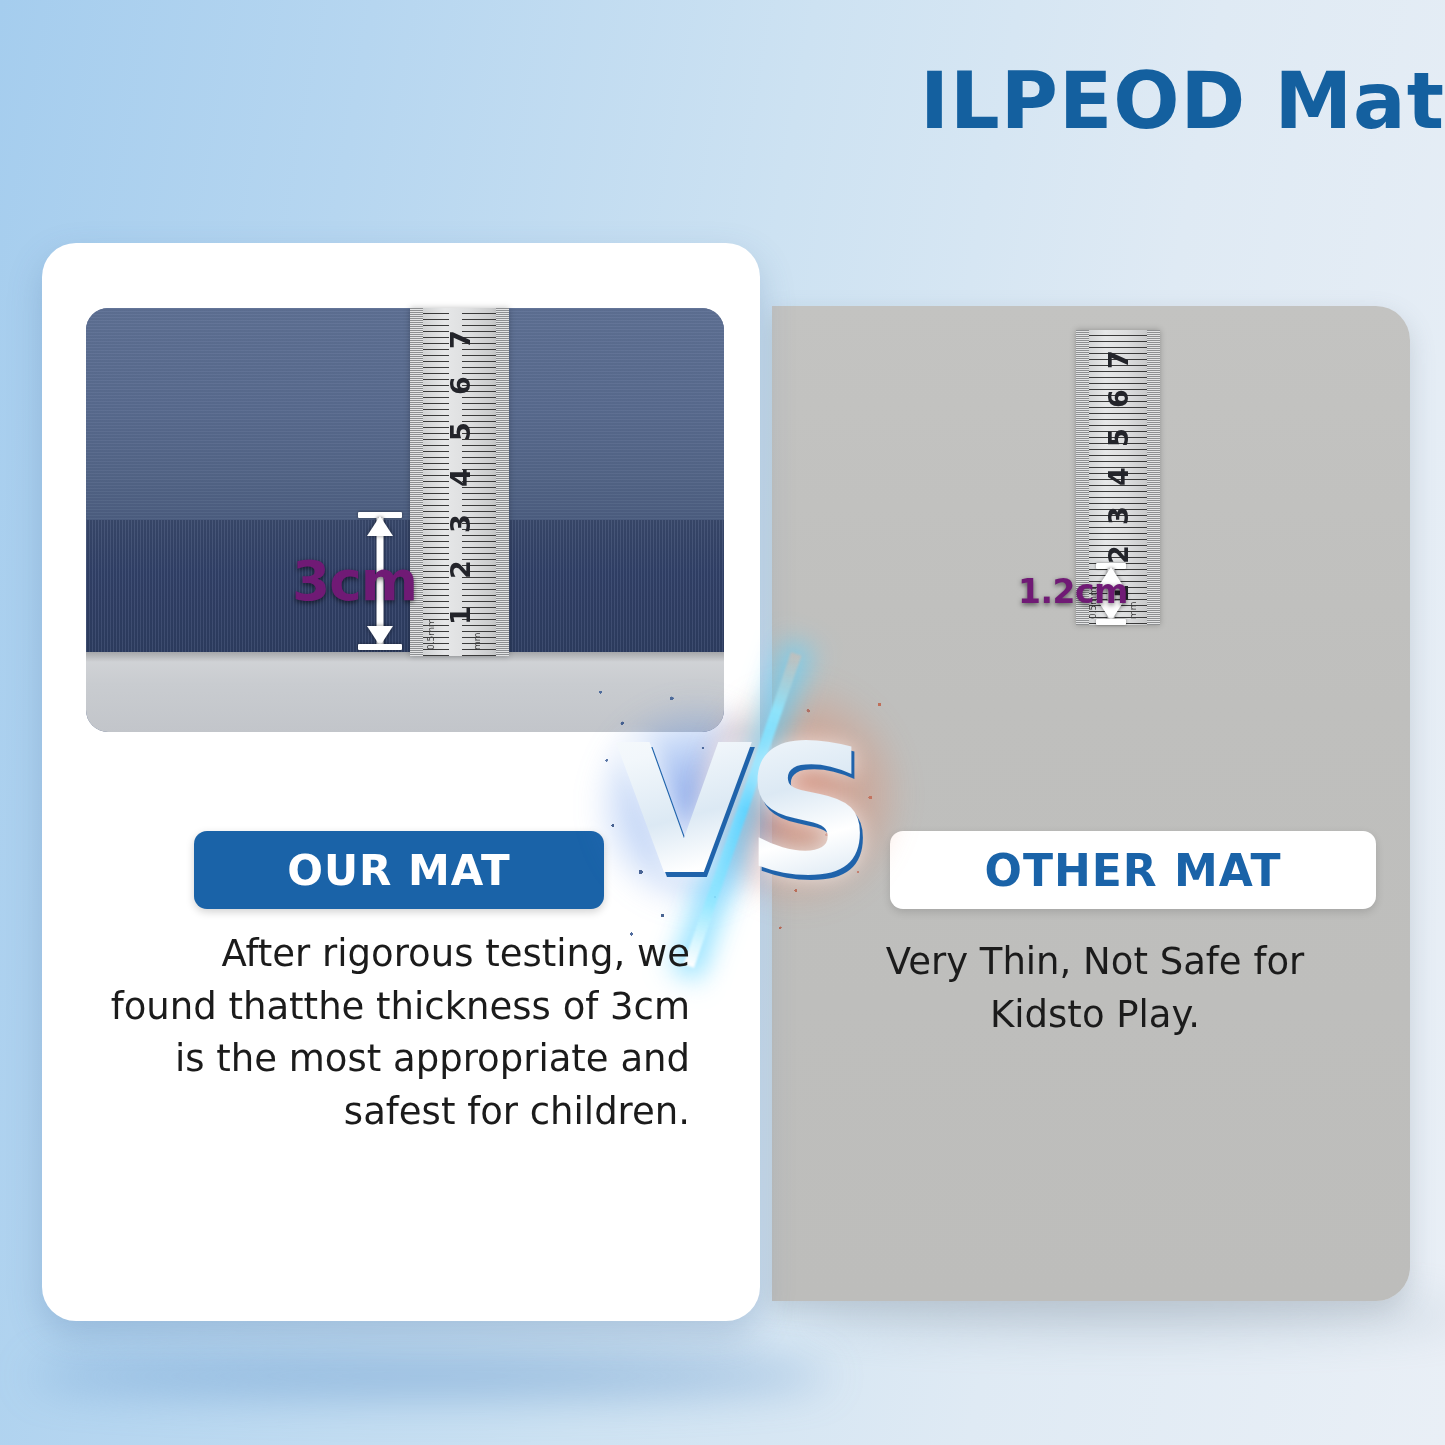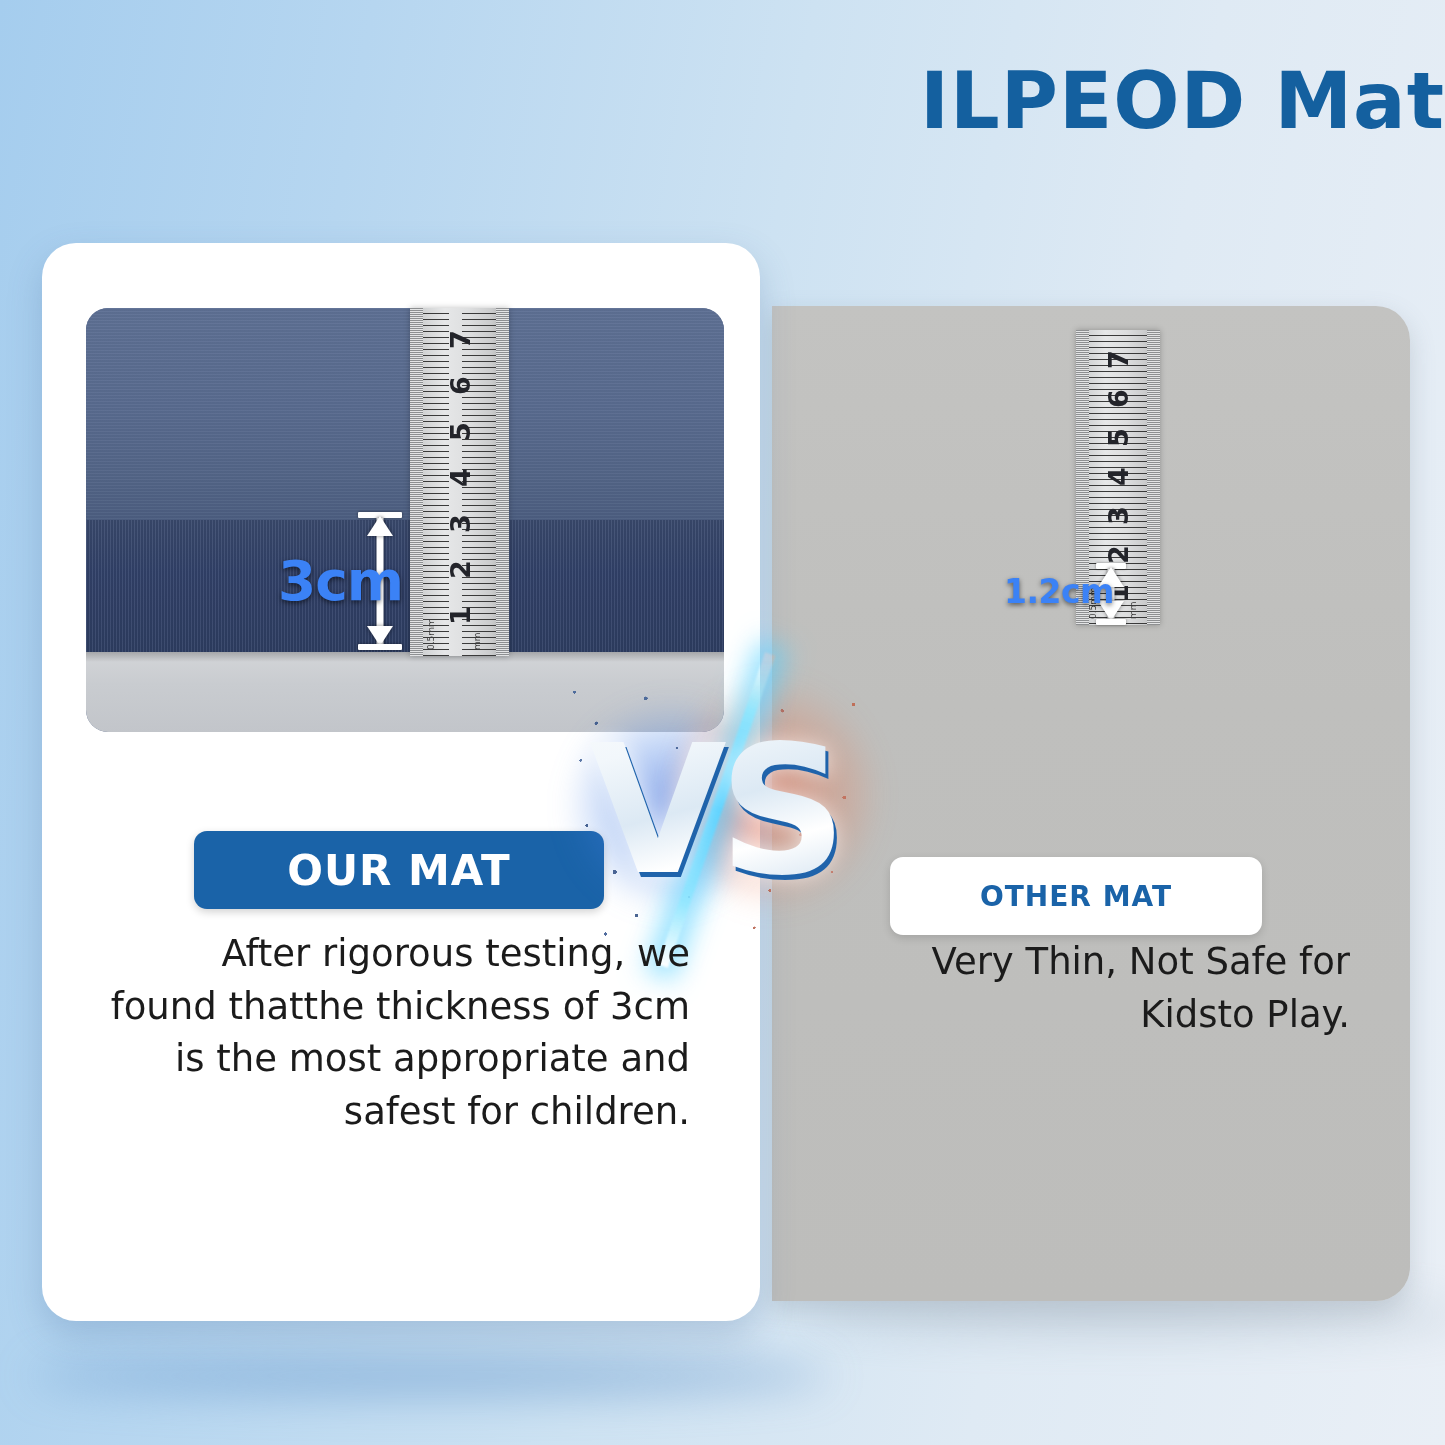--- a/index.html
+++ b/index.html
@@ -102,28 +102,28 @@
     top:6px;bottom:6px;width:7px;background:#fff;box-shadow:0 0 3px rgba(0,0,0,.45);}
   .measure .ah{position:absolute;left:50%;transform:translateX(-50%);
     width:0;height:0;border-left:13px solid transparent;border-right:13px solid transparent;
     filter:drop-shadow(0 0 2px rgba(0,0,0,.45));}
   .measure .ah.up{top:4px;border-bottom:20px solid #fff;}
   .measure .ah.dn{bottom:4px;border-top:20px solid #fff;}
 
   .m-left{left:358px;top:512px;width:44px;height:138px;}
   .m-right{left:1096px;top:563px;width:30px;height:62px;}
 
-  .measure-label{position:absolute;color:#3b82f6;font-weight:700;
+  .measure-label{position:absolute;color:#701a75;font-weight:700;
     text-shadow:0 2px 5px rgba(0,0,0,.55);
-    font-family:"DejaVu Sans","Liberation Sans",sans-serif;white-space:nowrap;}
+    font-family:"DejaVu Sans","Liberation Sans",sans-serif;white-space:nowrap;padding-left:14px;}
   .ml-left{left:278px;top:549px;font-size:55px;letter-spacing:-1px;}
   .ml-right{left:1004px;top:572px;font-size:33px;letter-spacing:-.5px;}
 
   
-  .vs-wrap{position:absolute;left:559px;top:655px;width:310px;height:310px;
+  .vs-wrap{position:absolute;left:585px;top:655px;width:310px;height:310px;
     pointer-events:none;}
   .vs-glow-blue{position:absolute;left:8px;top:40px;width:190px;height:220px;border-radius:50%;
     background:radial-gradient(circle at 55% 50%,rgba(60,110,220,.60) 0%,rgba(70,130,230,.30) 42%,rgba(120,170,240,0) 72%);
     filter:blur(12px);}
   .vs-glow-red{position:absolute;right:-8px;top:25px;width:200px;height:230px;border-radius:50%;
     background:radial-gradient(circle at 45% 50%,rgba(230,95,60,.55) 0%,rgba(235,120,80,.28) 45%,rgba(240,160,130,0) 75%);
     filter:blur(12px);}
   .vs-streak{position:absolute;left:152px;top:-10px;width:11px;height:330px;
     background:linear-gradient(180deg,rgba(180,240,255,0) 0%,rgba(140,230,255,.95) 18%,rgba(90,210,255,1) 50%,rgba(140,230,255,.9) 80%,rgba(180,240,255,0) 100%);
     transform:rotate(19deg);
@@ -161,30 +161,30 @@
     text-shadow:none;
     filter:drop-shadow(3px 5px 0 #1f63ab) drop-shadow(0 0 10px rgba(255,255,255,.6));}
 
   
   .pill{position:absolute;display:flex;align-items:center;justify-content:center;
     border-radius:13px;font-weight:600;letter-spacing:1px;
     font-family:"DejaVu Sans","Liberation Sans",sans-serif;margin-top:40px;}
   .pill-our{left:194px;top:791px;width:410px;height:78px;
     background:#1a63a8;color:#ffffff;font-size:42px;
     box-shadow:0 3px 8px rgba(0,0,0,.18);}
-  .pill-other{left:890px;top:817px;width:372px;height:78px;
-    background:#ffffff;color:#1a63a8;font-size:28px;
+  .pill-other{left:890px;top:791px;width:486px;height:78px;
+    background:#ffffff;color:#1a63a8;font-size:44px;
     box-shadow:0 3px 8px rgba(0,0,0,.14);}
 
   
   .desc{position:absolute;text-align:center;color:#1b1b1b;
     font-family:"DejaVu Sans","Liberation Sans",sans-serif;
     font-size:37px;line-height:1.42;font-weight:400;}
   .desc-left{left:110px;top:928px;width:580px;text-align:right;}
-  .desc-right{left:840px;top:936px;width:510px;text-align:right;}
+  .desc-right{left:840px;top:936px;width:510px;}
 </style>
 </head>
 <body>
 
 <div class="ground-shadow gs-right"></div>
 <div class="ground-shadow gs-left"></div>
 
 <div class="title">ILPEOD Mat</div>
 
 <div class="panel-right">

